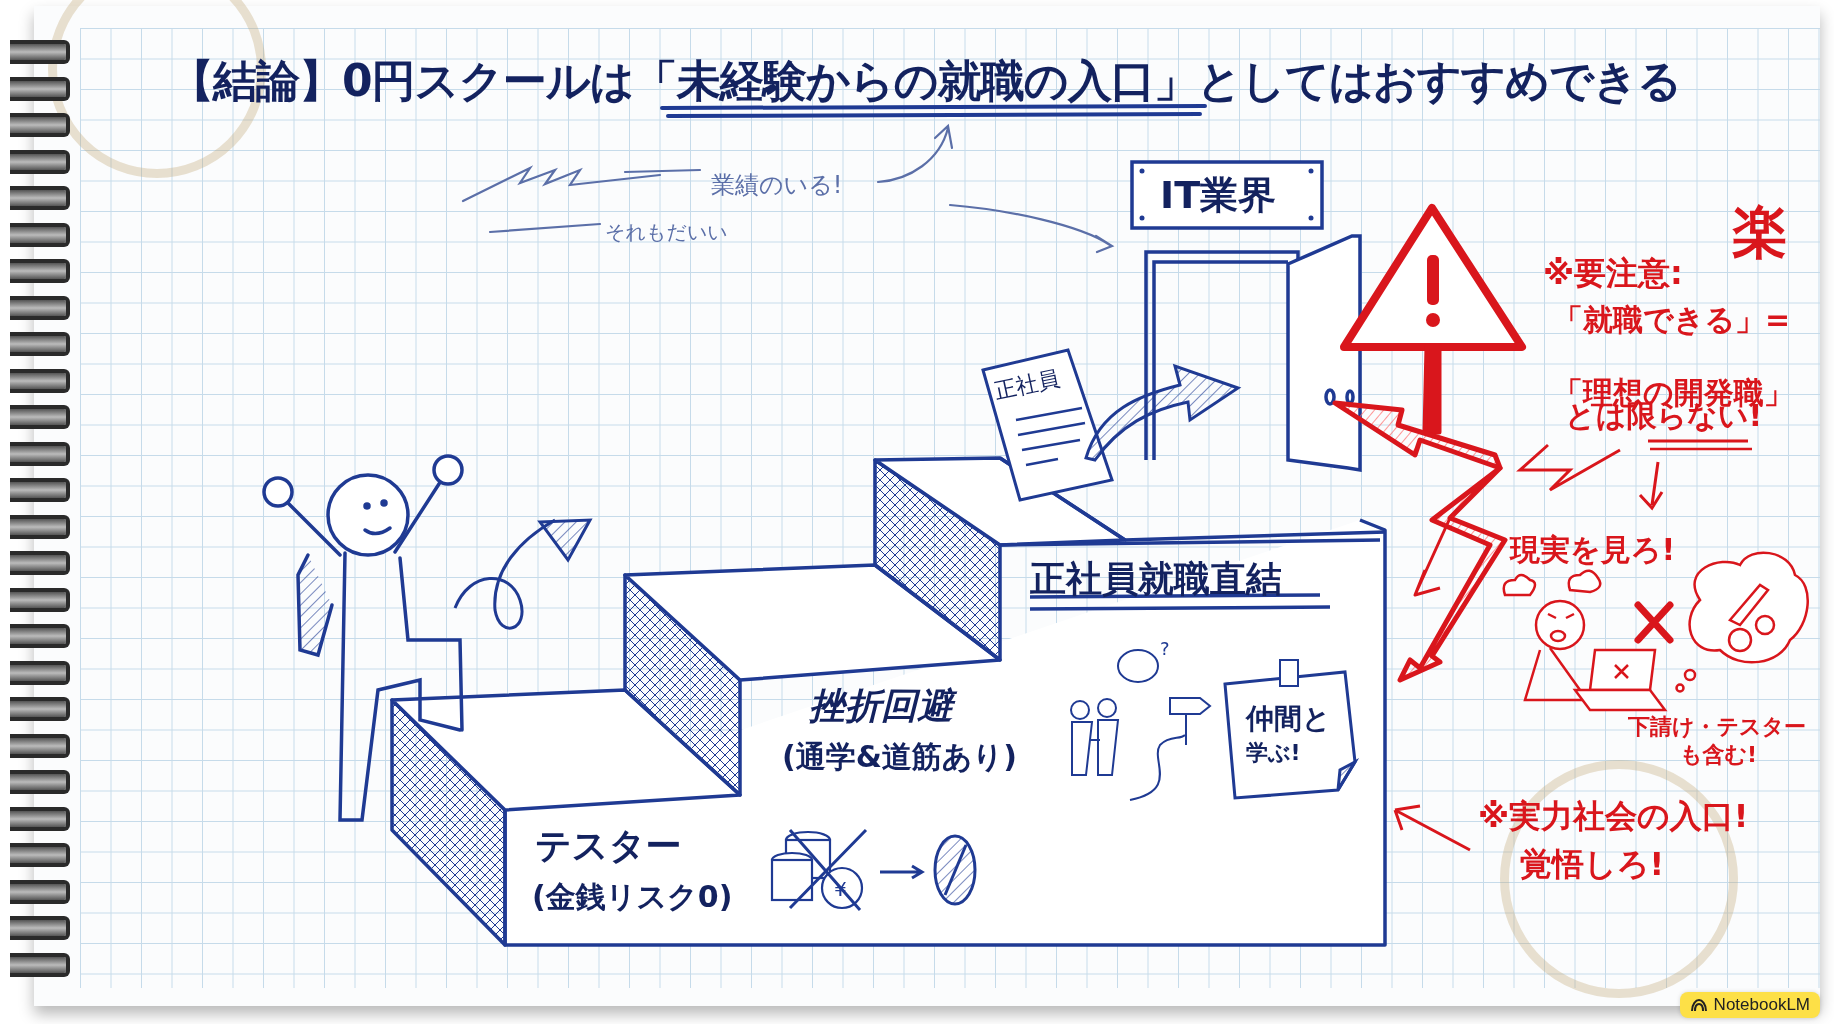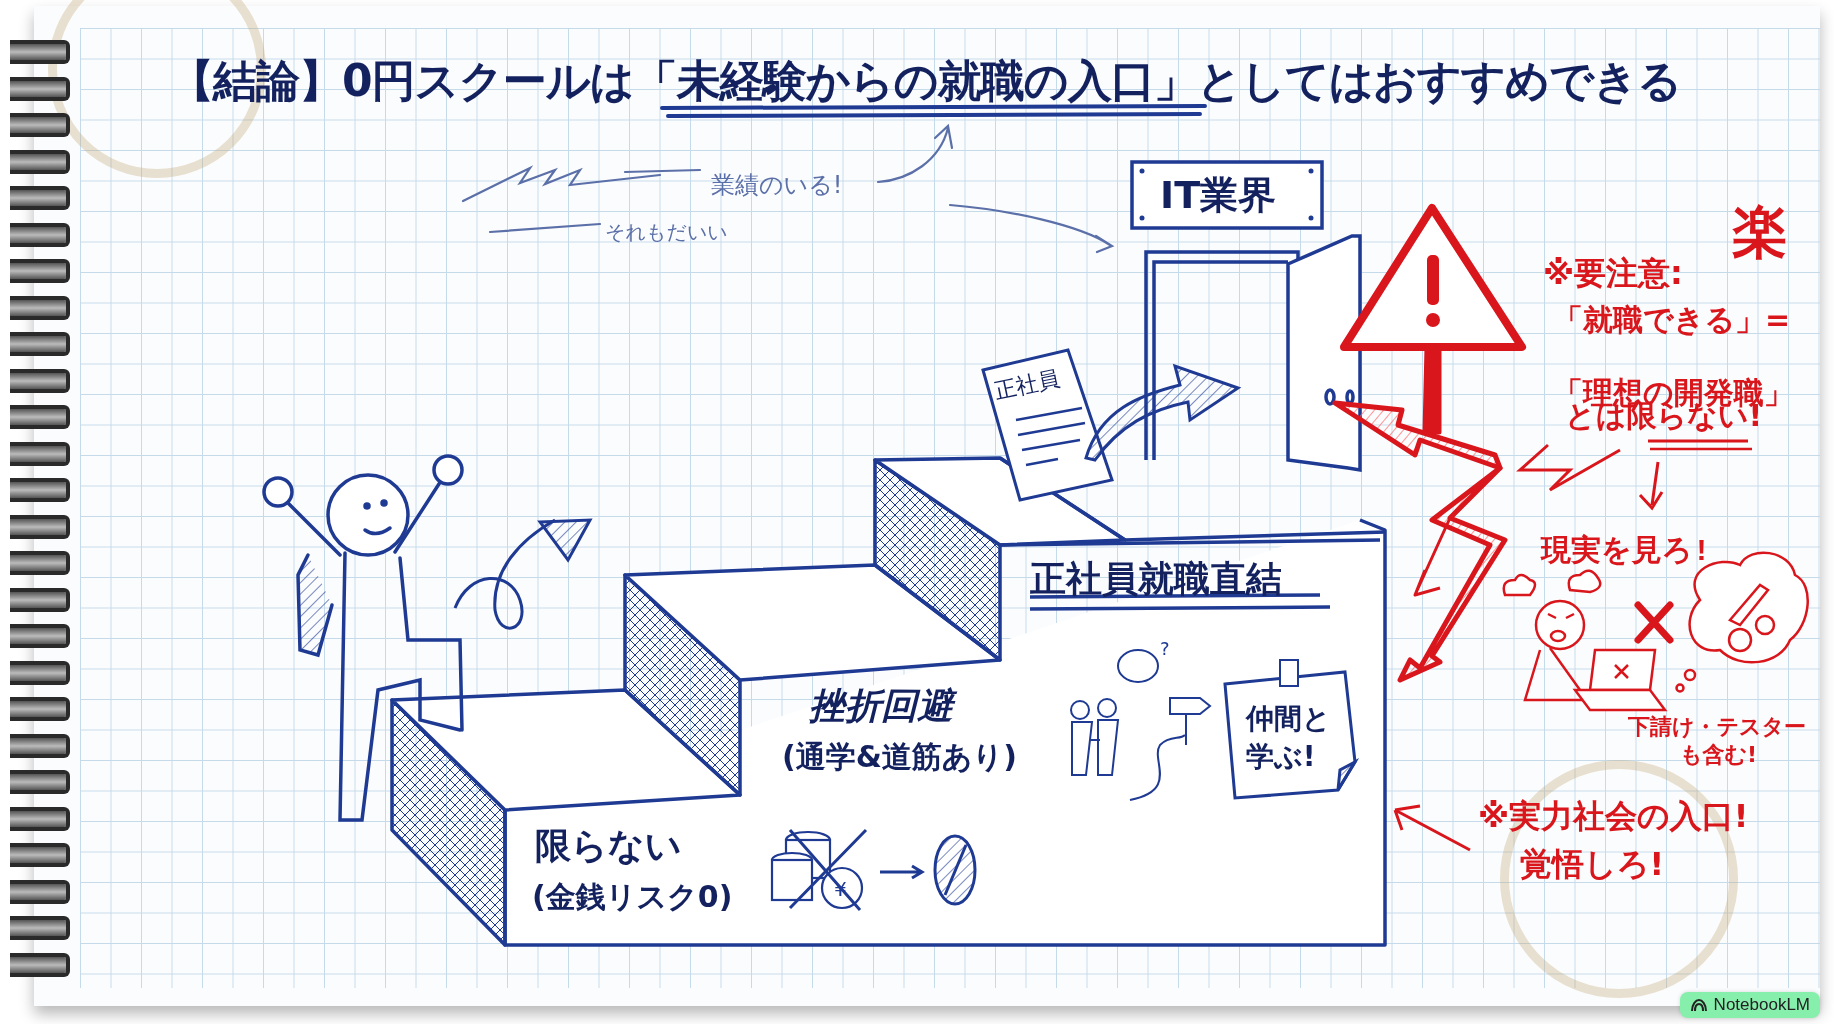--- a/index.html
+++ b/index.html
@@ -10,21 +10,21 @@
     background-size:30.5px 30.5px;}
   .stain{position:absolute;border-radius:50%;border:9px solid rgba(196,168,120,0.35);}
   .rings{position:absolute;left:10px;top:40px;width:60px;height:960px;}
   .ring{position:absolute;left:0;width:56px;height:16px;border:4px solid #2a2a2a;border-left:none;border-radius:0 6px 6px 0;background:linear-gradient(#555,#bbb,#555);background-clip:content-box;}
   svg.art{position:absolute;left:0;top:0;}
   .txt{position:absolute;white-space:nowrap;font-weight:bold;}
   .navy{color:#13225f;}
   .red{color:#d9161c;}
   .title{left:170px;top:52px;font-size:44px;letter-spacing:-1px;}
   .hand{font-weight:normal;color:#5b6fa8;font-family:"DejaVu Sans",sans-serif;margin-top:9px;}
-  .badge{position:absolute;right:14px;bottom:6px;background:#86efac;border-radius:8px;padding:3px 10px;font-family:"Liberation Sans",sans-serif;font-size:17px;color:#222;display:flex;align-items:center;gap:6px;box-shadow:0 0 4px rgba(0,0,0,0.15);}
+  .badge{position:absolute;right:14px;bottom:6px;background:#fde047;border-radius:8px;padding:3px 10px;font-family:"Liberation Sans",sans-serif;font-size:17px;color:#222;display:flex;align-items:center;gap:6px;box-shadow:0 0 4px rgba(0,0,0,0.15);}
 </style>
 </head>
 <body>
 
 <div class="paper"></div>
 <div class="grid"></div>
 
 <div class="stain" style="left:48px;top:-40px;width:200px;height:200px;"></div>
 <div class="stain" style="left:1500px;top:760px;width:220px;height:220px;"></div>
 
@@ -232,36 +232,36 @@
 
 <div class="txt navy" style="left:1160px;top:170px;font-size:38px;">IT業界</div>
 
 <div class="txt navy" style="left:994px;top:370px;font-size:22px;transform:rotate(-12deg);font-weight:normal;">正社員</div>
 
 <div class="txt navy" style="left:1030px;top:555px;font-size:36px;">正社員就職直結</div>
 
 <div class="txt navy" style="left:809px;top:682px;font-size:36px;font-style:italic;">挫折回避</div>
 <div class="txt navy" style="left:782px;top:737px;font-size:30px;">(通学&amp;道筋あり)</div>
 
-<div class="txt navy" style="left:535px;top:822px;font-size:36px;">限らない</div>
+<div class="txt navy" style="left:535px;top:822px;font-size:36px;">テスター</div>
 <div class="txt navy" style="left:532px;top:877px;font-size:30px;">(金銭リスク0)</div>
 
 <div class="txt navy" style="left:1246px;top:700px;font-size:28px;">仲間と</div>
-<div class="txt navy" style="left:1246px;top:738px;font-size:28px;">学ぶ!</div>
+<div class="txt navy" style="left:1246px;top:738px;font-size:22px;">学ぶ!</div>
 
 <div class="txt red" style="left:1732px;top:195px;font-size:56px;">楽</div>
 
 <div class="txt red" style="left:1543px;top:252px;font-size:32px;">※要注意:</div>
 <div class="txt red" style="left:1553px;top:300px;font-size:30px;">「就職できる」=</div>
 <div class="txt red" style="left:1553px;top:348px;font-size:30px;margin-top:25px;">「理想の開発職」</div>
 <div class="txt red" style="left:1565px;top:396px;font-size:30px;">
   <span>とは</span><span style="text-decoration: none;">限らない!</span>
 </div>
 
-<div class="txt red" style="left:1541px;top:530px;font-size:30px;font-family:Liberation Mono, monospace;">現実を見ろ!</div>
+<div class="txt red" style="left:1510px;top:530px;font-size:30px;">現実を見ろ!</div>
 
 <div class="txt red" style="left:1628px;top:712px;font-size:22px;">下請け・テスター</div>
 <div class="txt red" style="left:1680px;top:740px;font-size:22px;">も含む!</div>
 
 <div class="txt red" style="left:1478px;top:795px;font-size:32px;">※実力社会の入口!</div>
 <div class="txt red" style="left:1520px;top:843px;font-size:32px;">覚悟しろ!</div>
 
 <div class="badge">
   <svg width="18" height="14" viewBox="0 0 18 14">
     <path d="M2 13 C2 6 6 2 9 2 C12 2 16 6 16 13" fill="none" stroke="#222" stroke-width="2"></path>

